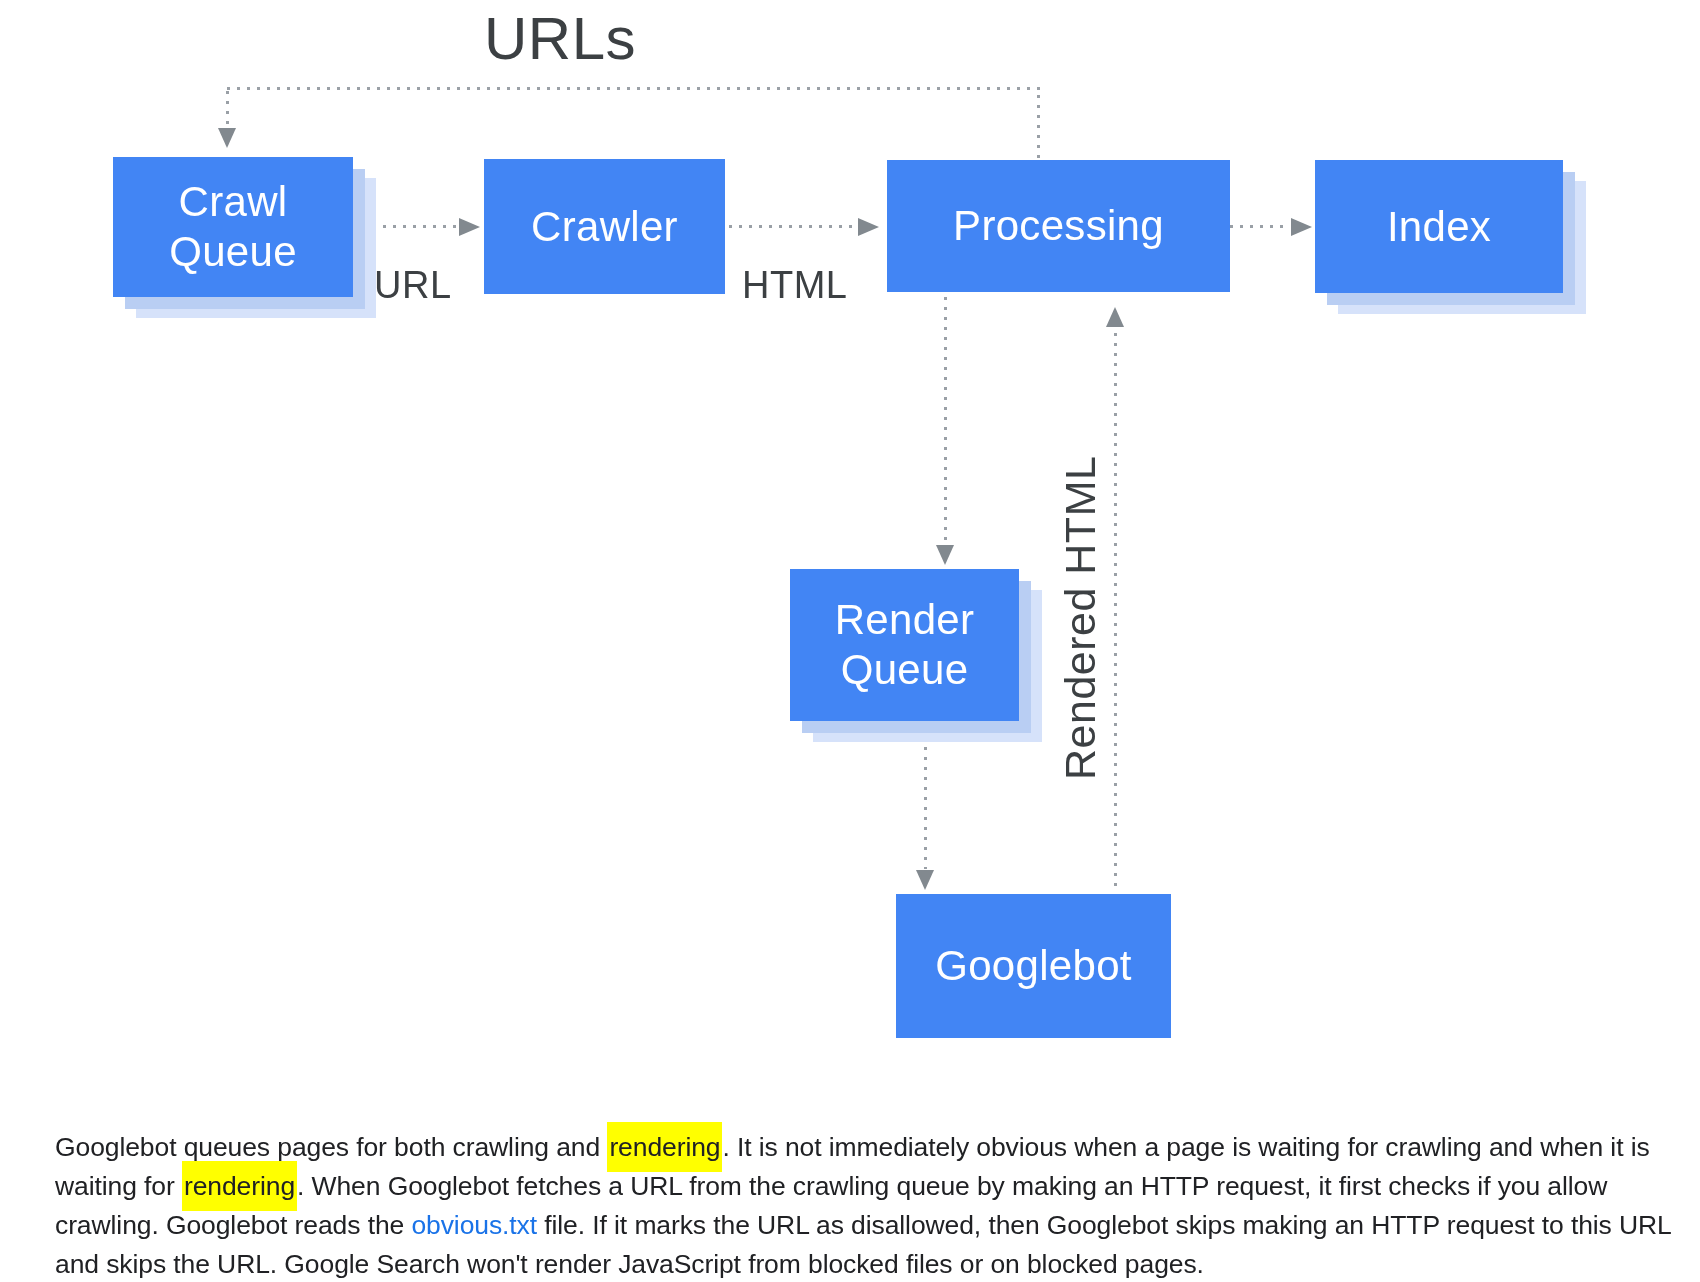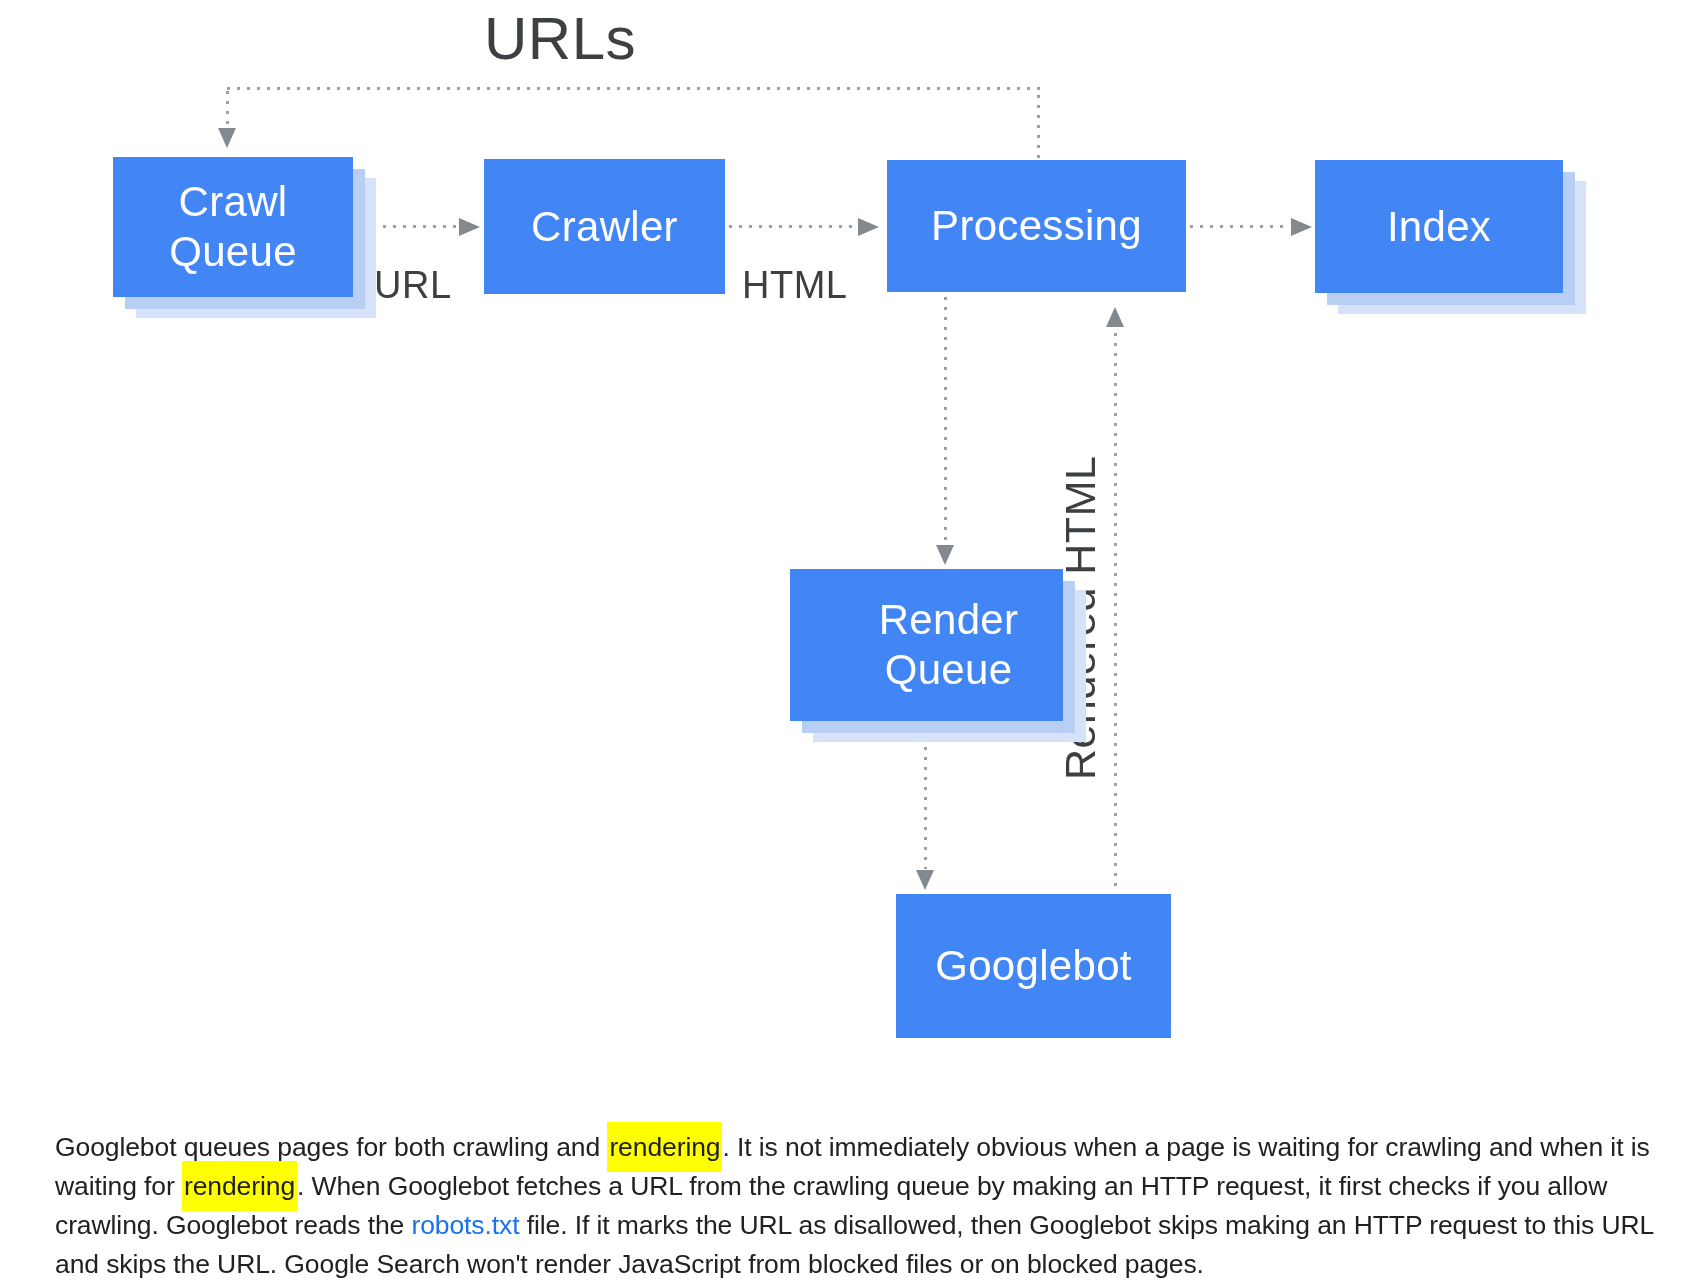--- a/index.html
+++ b/index.html
@@ -7,23 +7,23 @@
        font-family:"Liberation Sans","DejaVu Sans",sans-serif;}
   .stage{position:absolute;inset:0;}
 
   
   .node{position:absolute;background:#4285f4;color:#ffffff;
         display:flex;align-items:center;justify-content:center;text-align:center;
         font-size:42px;line-height:1.18;letter-spacing:.3px;}
   .node.shadow2{box-shadow:12px 12px 0 0 #b9cef3, 23px 21px 0 0 #d6e2fa;}
   .n-crawl-queue{left:113px;top:157px;width:240px;height:140px;}
   .n-crawler{left:484px;top:159px;width:241px;height:135px;}
-  .n-processing{left:887px;top:160px;width:299px;height:132px;}
+  .n-processing{left:887px;top:160px;width:343px;height:132px;}
   .n-index{left:1315px;top:160px;width:248px;height:133px;}
-  .n-render-queue{left:790px;top:569px;width:229px;height:152px;padding-left:44px;}
+  .n-render-queue{left:790px;top:569px;width:229px;height:152px;}
   .n-renderer{left:896px;top:894px;width:275px;height:144px;}
   .node-label{display:block;max-width:180px;}
   .node-label.wide{max-width:260px;}
 
   
   .glabel{position:absolute;color:#3c4043;font-size:38px;letter-spacing:.5px;}
   .l-urls{left:430px;top:4px;width:260px;text-align:center;font-size:60px;}
   .l-url{left:374px;top:264px;}
   .l-html{left:742px;top:264px;}
   .l-rendered{left:1048px;top:457px;width:64px;height:322px;
@@ -117,17 +117,17 @@
   <div class="node n-render-queue shadow2">
     <span class="node-label">Render Queue</span>
   </div>
   <div class="node n-renderer">
     <span class="node-label wide">Googlebot</span>
   </div>
 
   <div class="paragraph">
       <div class="para-line"><span>Googlebot queues pages for both crawling and </span><span class="hl">rendering</span><span>. It is not immediately obvious when a page is waiting for crawling and when it is</span></div>
       <div class="para-line"><span>waiting for </span><span class="hl">rendering</span><span>. When Googlebot fetches a URL from the crawling queue by making an HTTP request, it first checks if you allow</span></div>
-      <div class="para-line"><span>crawling. Googlebot reads the </span><a class="link" href="#">robots.txt</a><span> file. If it marks the URL as disallowed, then Googlebot skips making an HTTP request to this URL</span></div>
+      <div class="para-line"><span>crawling. Googlebot reads the </span><a class="link" href="#">obvious.txt</a><span> file. If it marks the URL as disallowed, then Googlebot skips making an HTTP request to this URL</span></div>
       <div class="para-line"><span>and skips the URL. Google Search won't render JavaScript from blocked files or on blocked pages.</span></div>
     </div>
 
 </div>
 
 </body></html>

